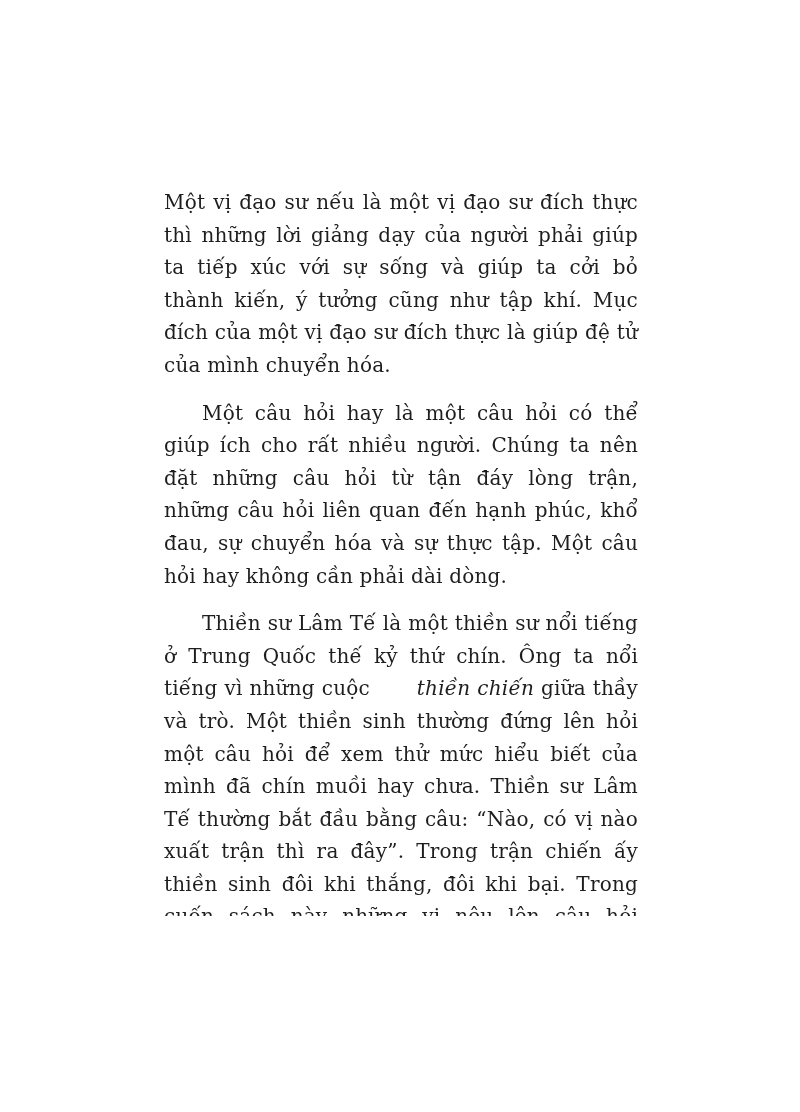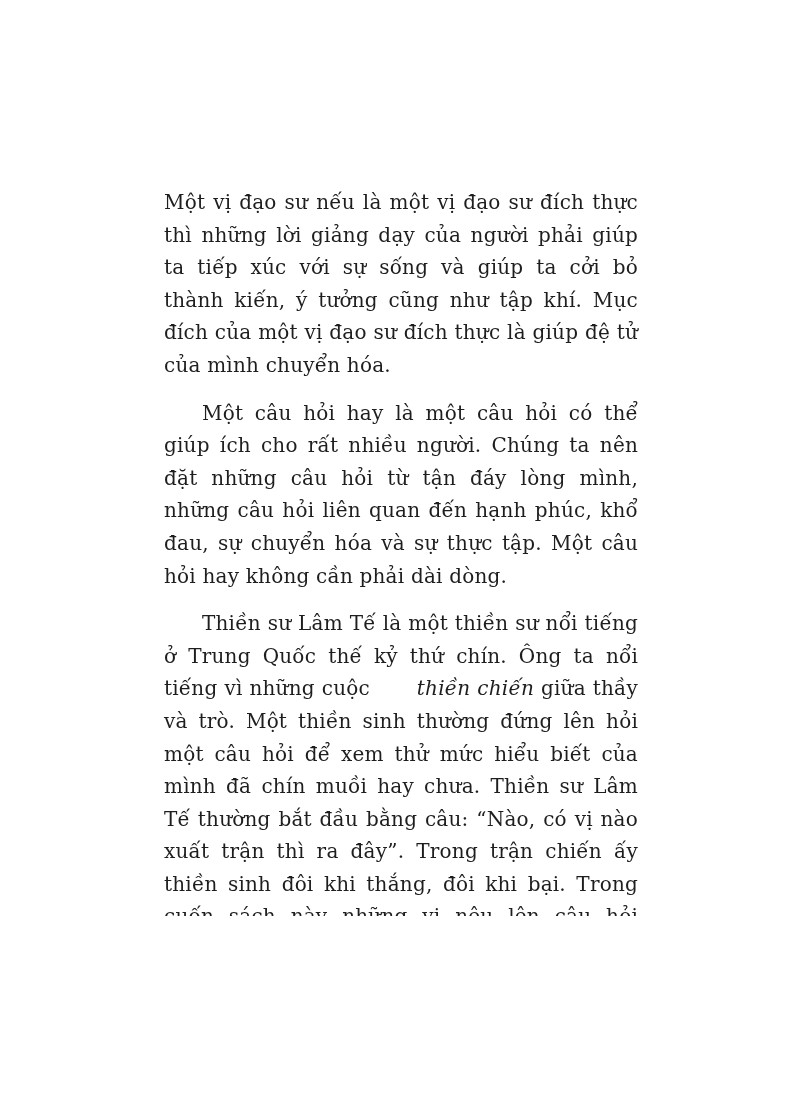--- a/index.html
+++ b/index.html
@@ -62,21 +62,21 @@
     letter-spacing: 0.3px;
   }
 </style>
 </head>
 <body>
 
 <div class="page" style="background: rgb(255, 255, 255);">
 
   <div class="text-block" id="paragraphs" style="color: rgb(30, 30, 30);">
       <p><span>Một vị đạo sư nếu là một vị đạo sư đích thực thì những lời giảng dạy của người phải giúp ta tiếp xúc với sự sống và giúp ta cởi bỏ thành kiến, ý tưởng cũng như tập khí. Mục đích của một vị đạo sư đích thực là giúp đệ tử của mình chuyển hóa.</span></p>
-      <p class="indent"><span>Một câu hỏi hay là một câu hỏi có thể giúp ích cho rất nhiều người. Chúng ta nên đặt những câu hỏi từ tận đáy lòng mình, những câu hỏi liên quan đến hạnh phúc, khổ đau, sự chuyển hóa và sự thực tập. Một câu hỏi hay không cần phải dài dòng.</span></p>
+      <p class="indent"><span>Một câu hỏi hay là một câu hỏi có thể giúp ích cho rất nhiều người. Chúng ta nên đặt những câu hỏi từ tận đáy lòng trận, những câu hỏi liên quan đến hạnh phúc, khổ đau, sự chuyển hóa và sự thực tập. Một câu hỏi hay không cần phải dài dòng.</span></p>
       <p class="indent"><span>Thiền sư Lâm Tế là một thiền sư nổi tiếng ở Trung Quốc thế kỷ thứ chín. Ông ta nổi tiếng vì những cuộc </span><span class="seg-italic">thiền chiến</span><span> giữa thầy và trò. Một thiền sinh thường đứng lên hỏi một câu hỏi để xem thử mức hiểu biết của mình đã chín muồi hay chưa. Thiền sư Lâm Tế thường bắt đầu bằng câu: “Nào, có vị nào xuất trận thì ra đây”. Trong trận chiến ấy thiền sinh đôi khi thắng, đôi khi bại. Trong cuốn sách này những vị nêu lên câu hỏi không cần phải xuất trận. Trong một trận chiến sẽ có người thắng kẻ thua. Trái lại, tôi cố gắng nhìn sâu vào từng câu hỏi và từng người hỏi với tâm từ bi, như chính tôi là người đã nêu lên câu hỏi ấy.</span></p>
     </div>
 
   <div class="footer">
     <span class="leaf">
       <svg viewBox="0 0 64 52" width="58" height="50" id="leaf-svg" aria-hidden="true">
         <g fill="none" stroke-width="1.4" stroke-linecap="round">
           <path d="M 22 7 C 10 8, 3 20, 6 32 C 9 42, 21 47, 30 41 C 38 35, 39 22, 31 13 C 28 9, 26 6, 22 7 Z" stroke="#6f6f6f"></path>
           <path d="M 4 3 L 37 44" stroke-width="1.2" stroke="#6f6f6f"></path>
           <path d="M 12 13 Q 19 24 25 35" stroke-width="1" stroke="#6f6f6f"></path>

